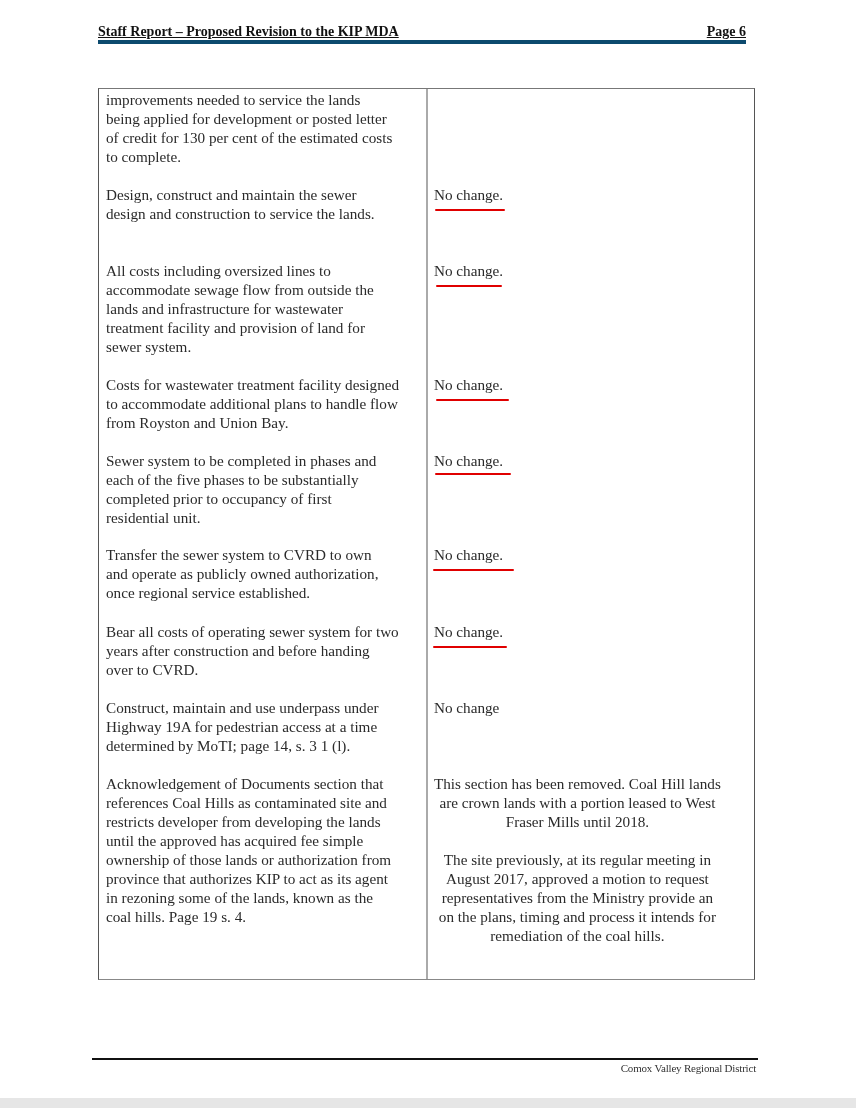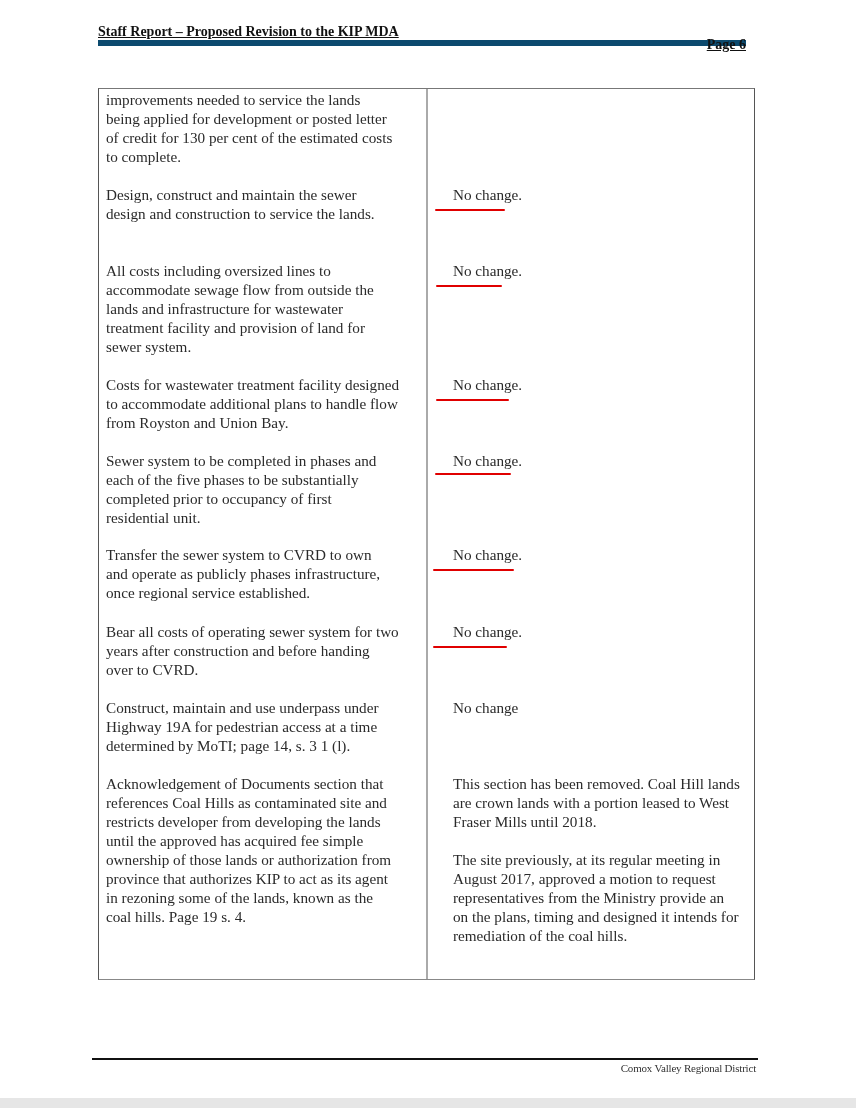--- a/index.html
+++ b/index.html
@@ -14,36 +14,36 @@
       overflow: hidden;
       font-family: "Liberation Serif", "DejaVu Serif", serif;
       color: #222;
     }
     .page-header {
       position: absolute;
       left: 98px;
       top: 24px;
       width: 648px;
       height: 16px;
-      border-bottom: 6px solid #0c4a6e;
+      border-bottom: 4px solid #0c4a6e;
       font-weight: bold;
       font-size: 14px;
       line-height: 16px;
       color: #111;
     }
     .page-header .title {
       position: absolute;
       left: 0;
       top: 0;
       text-decoration: underline;
     }
     .page-header .pagenum {
       position: absolute;
       right: 0;
-      top: 13px;
+      top: 0;
       text-decoration: underline;
     }
     .doc-table {
       position: absolute;
       left: 98px;
       top: 58px;
       width: 657px;
       height: 892px;
       border: 1px solid #555;
       border-top-color: #777;
@@ -60,21 +60,21 @@
       background: #aaa;
     }
     .cell-text {
       position: absolute;
       font-size: 15.2px;
       line-height: 19px;
       color: #2a2a2a;
       white-space: nowrap;
     }
     .left-col { left: 7px; }
-    .right-col { left: 354px; }
+    .right-col { left: 335px; text-align: center; }
     .red-underline {
       position: absolute;
       height: 2px;
       background: #e00000;
       border-radius: 1px;
     }
     .footer-rule {
       position: absolute;
       left: 92px;
       top: 1058px;
@@ -154,21 +154,21 @@
     <div>completed prior to occupancy of first</div>
     <div>residential unit.</div>
   </div>
   <div class="cell-text right-col" style="top:362px">
     <div>No change.</div>
   </div>
   <div class="red-underline" style="left:336px; top:384px; width:76px;"></div>
 
   <div class="cell-text left-col" style="top:456px">
     <div>Transfer the sewer system to CVRD to own</div>
-    <div>and operate as publicly phases infrastructure,</div>
+    <div>and operate as publicly owned authorization,</div>
     <div>once regional service established.</div>
   </div>
   <div class="cell-text right-col" style="top:456px">
     <div>No change.</div>
   </div>
   <div class="red-underline" style="left:334px; top:480px; width:81px;"></div>
 
   <div class="cell-text left-col" style="top:533px">
     <div>Bear all costs of operating sewer system for two</div>
     <div>years after construction and before handing</div>
@@ -199,20 +199,20 @@
     <div>coal hills. Page 19 s. 4.</div>
   </div>
   <div class="cell-text right-col" style="top:685px">
     <div>This section has been removed. Coal Hill lands</div>
     <div>are crown lands with a portion leased to West</div>
     <div>Fraser Mills until 2018.</div>
     <div style="height:19px"></div>
     <div>The site previously, at its regular meeting in</div>
     <div>August 2017, approved a motion to request</div>
     <div>representatives from the Ministry provide an</div>
-    <div>on the plans, timing and designed it intends for</div>
+    <div>on the plans, timing and process it intends for</div>
     <div>remediation of the coal hills.</div>
   </div>
 </div>
 
 <div class="footer-rule"></div>
 <div class="footer-text">Comox Valley Regional District</div>
 <div class="bottom-band"></div>
 
 </body></html>

